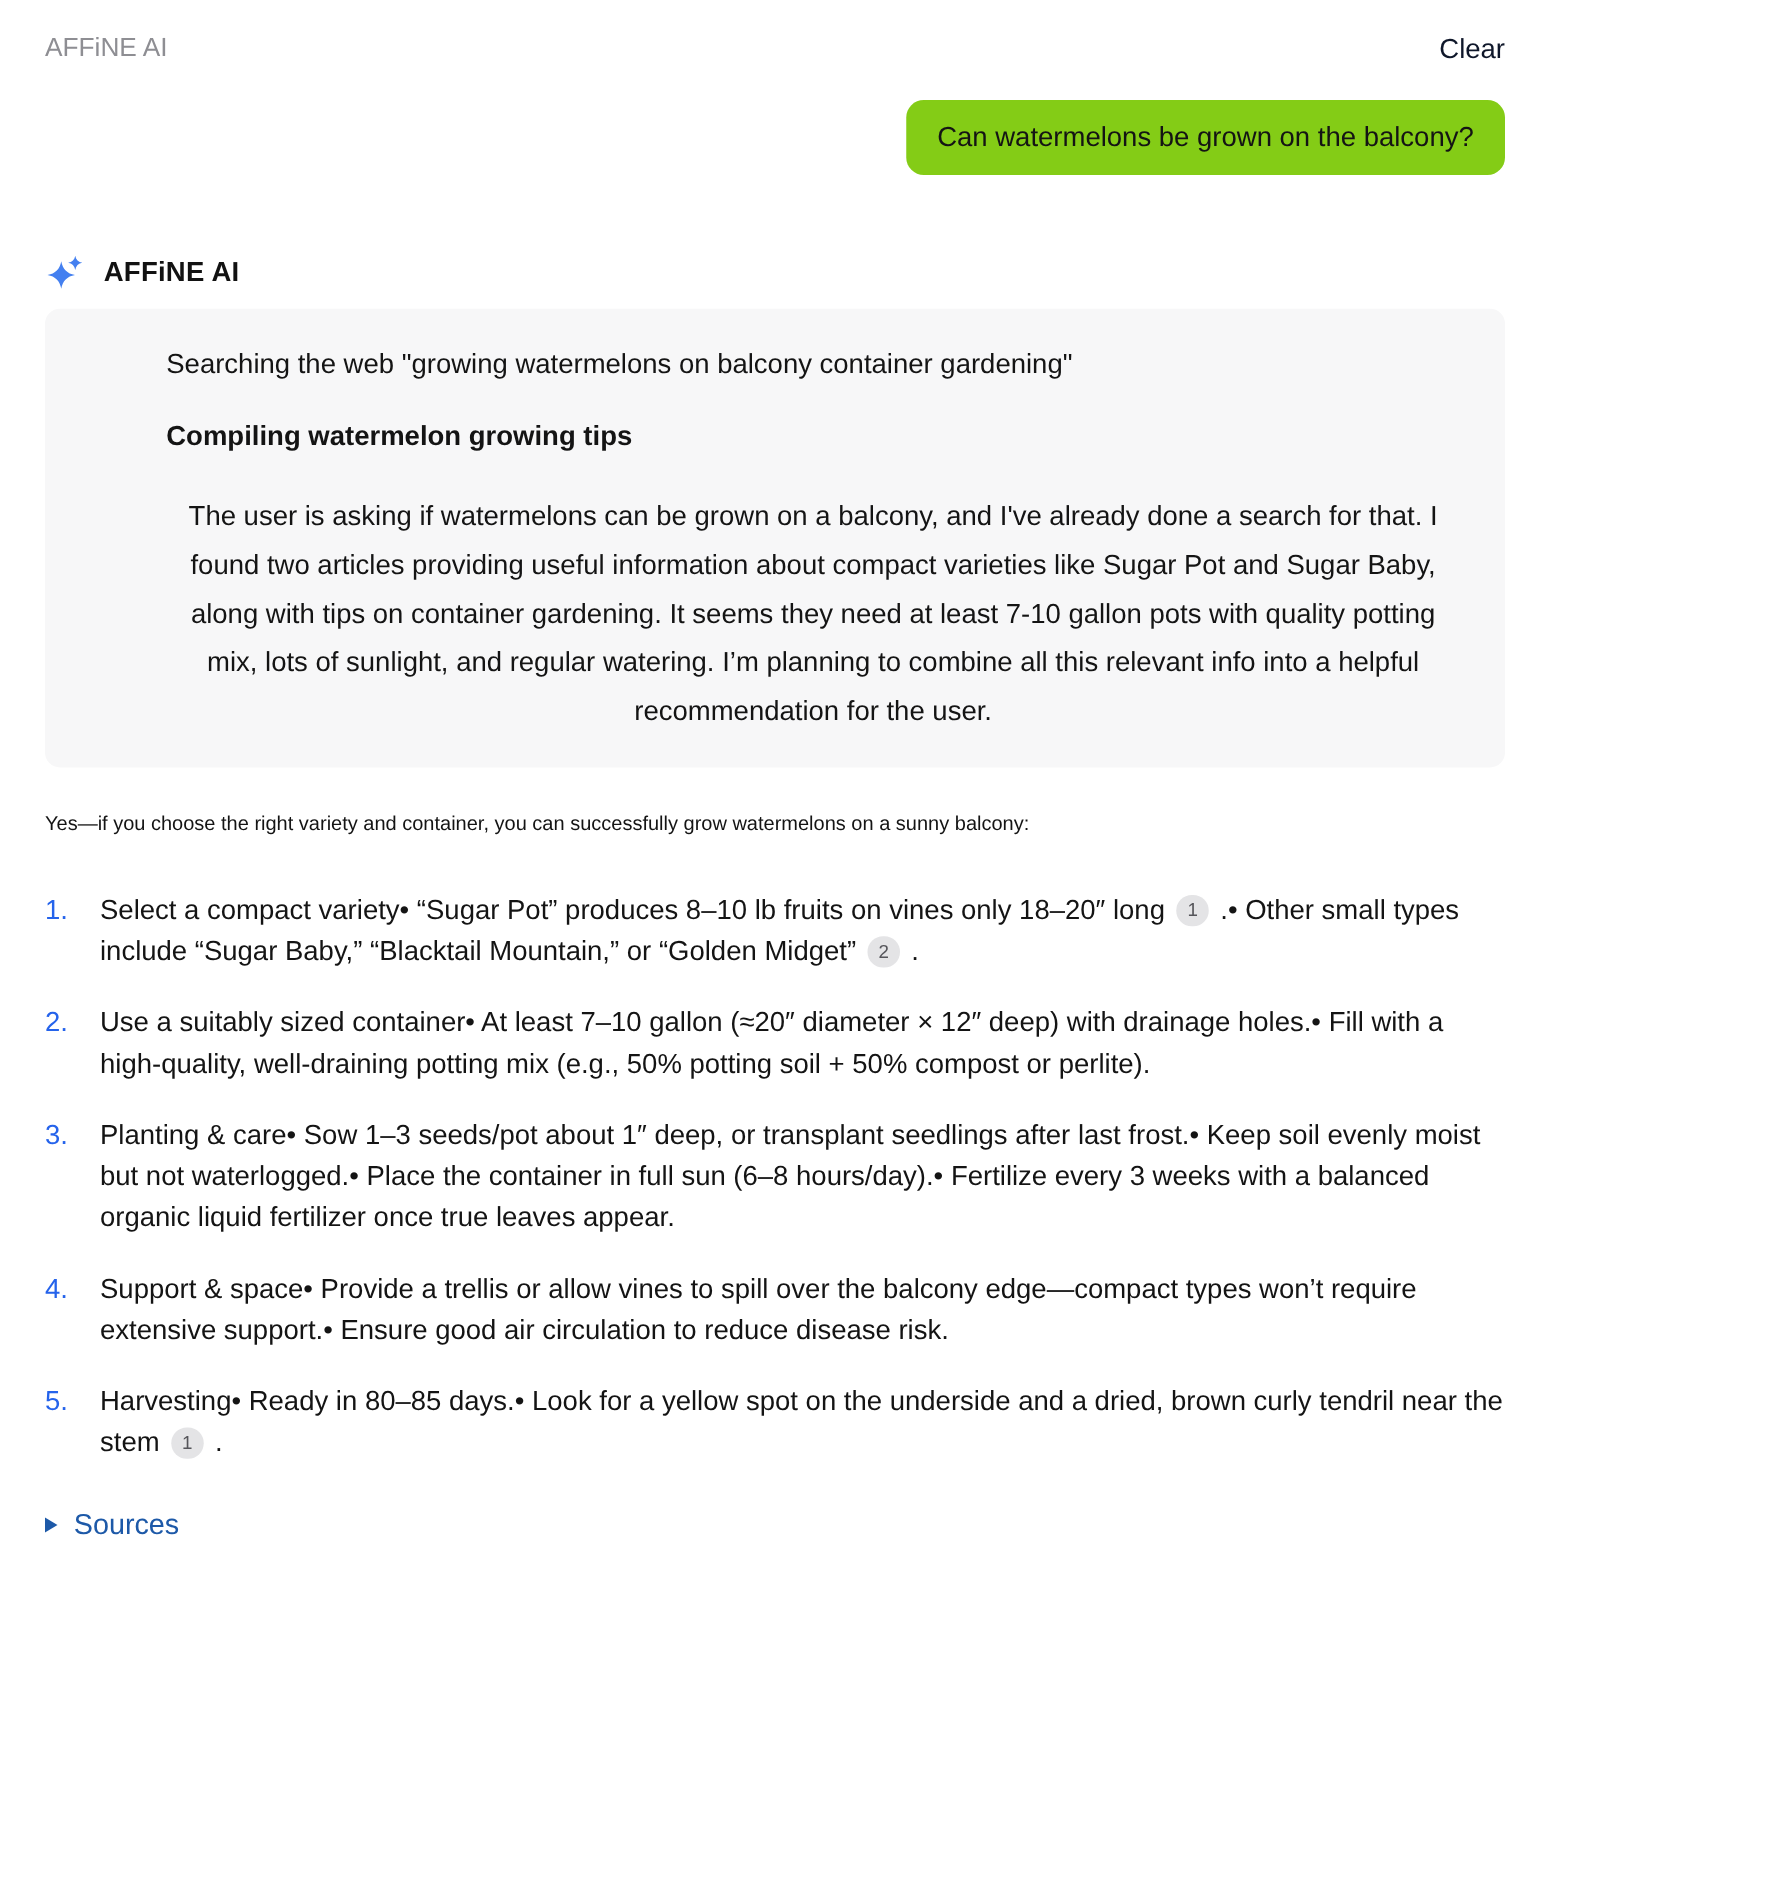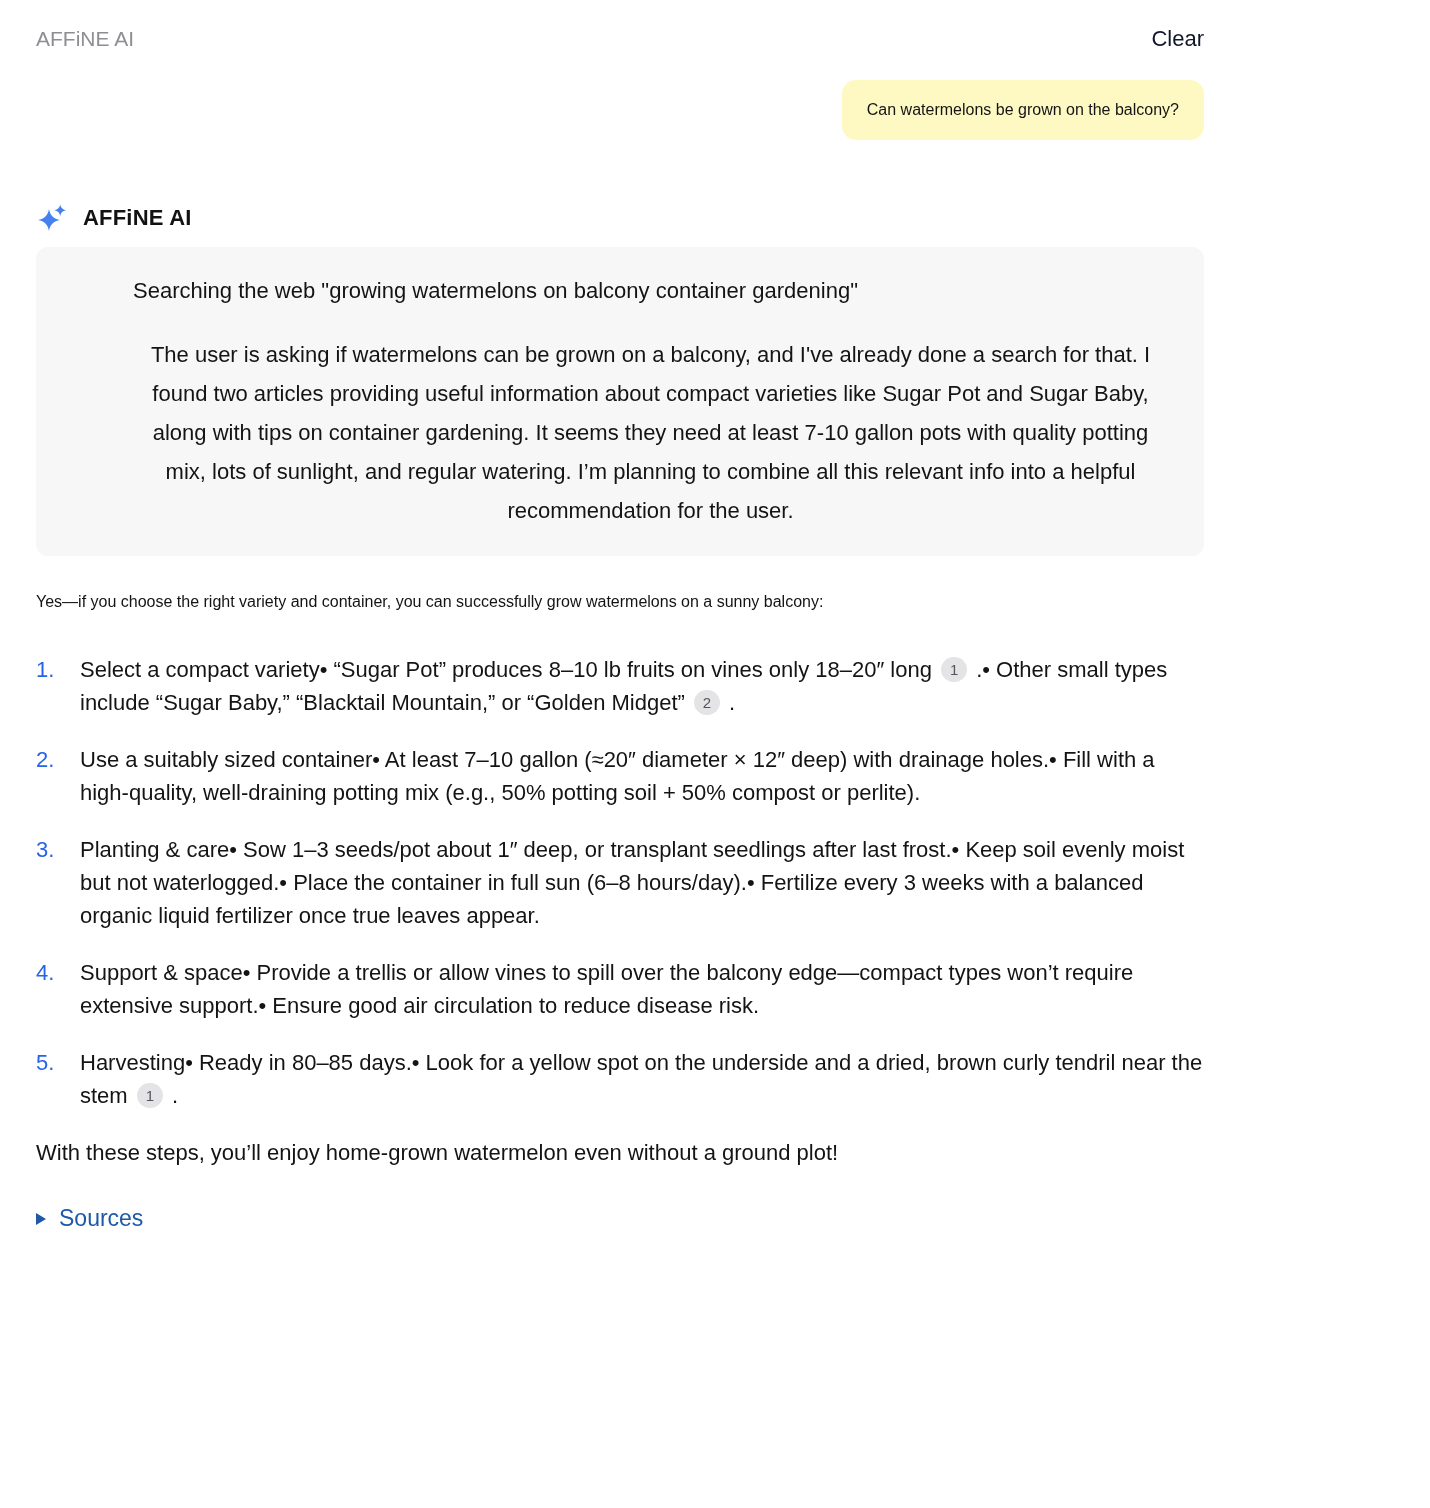--- a/index.html
+++ b/index.html
@@ -13,22 +13,22 @@
   .page { width:1246px; height:1508px; padding:0 42px 0 36px; }
 
   
   .topbar { display:flex; justify-content:space-between; align-items:flex-start; padding-top:26px; }
   .app-title { color:#8e8e93; font-size:21px; line-height:26px; }
   .clear-btn { color:#0f172a; font-size:22px; line-height:26px; cursor:pointer; }
 
   
   .user-row { display:flex; justify-content:flex-end; margin-top:28px; }
   .user-bubble {
-    background:#fef9c3; border-radius:14px;
-    padding:17px 25px; font-size:16px; line-height:26px; color:#141414;
+    background:#84cc16; border-radius:14px;
+    padding:17px 25px; font-size:22px; line-height:26px; color:#141414;
   }
 
   
   .ai-row { display:flex; align-items:center; gap:15px; margin-top:62px; }
   .ai-icon { display:inline-flex; width:32px; height:32px; }
   .ai-name { font-size:22px; font-weight:600; color:#121212; letter-spacing:.2px; }
 
   
   .reason-box {
     background:#f7f7f8; border-radius:12px;
@@ -83,20 +83,21 @@
       <svg width="32" height="32" viewBox="0 0 32 32">
         <path d="M13 7 C14.1 13.3 17.7 16.9 24 18 C17.7 19.1 14.1 22.7 13 29 C11.9 22.7 8.3 19.1 2 18 C8.3 16.9 11.9 13.3 13 7 Z" fill="#4480f0"></path>
         <path d="M24.2 2.5 C24.75 5.75 26.65 7.65 29.9 8.2 C26.65 8.75 24.75 10.65 24.2 13.9 C23.65 10.65 21.75 8.75 18.5 8.2 C21.75 7.65 23.65 5.75 24.2 2.5 Z" fill="#4480f0"></path>
       </svg>
     </span>
     <span class="ai-name">AFFiNE AI</span>
   </div>
 
   <div class="reason-box">
     <div class="reason-line">Searching the web "growing watermelons on balcony container gardening"</div>
+    <div class="reason-heading">Compiling watermelon growing tips</div>
     <div class="reason-para">The user is asking if watermelons can be grown on a balcony, and I've already done a search for that. I found two articles providing useful information about compact varieties like Sugar Pot and Sugar Baby, along with tips on container gardening. It seems they need at least 7-10 gallon pots with quality potting mix, lots of sunlight, and regular watering. I’m planning to combine all this relevant info into a helpful recommendation for the user.</div>
   </div>
 
   <div class="intro">Yes—if you choose the right variety and container, you can successfully grow watermelons on a sunny balcony:</div>
 
   <div class="answer-list">
       <div class="list-item">
         <span class="list-num">1.</span>
         <div class="list-content">Select a compact variety• “Sugar Pot” produces 8–10 lb fruits on vines only 18–20″ long <span class="cite">1</span> .• Other small types include “Sugar Baby,” “Blacktail Mountain,” or “Golden Midget” <span class="cite">2</span> .</div>
       </div>
@@ -111,20 +112,19 @@
       <div class="list-item">
         <span class="list-num">4.</span>
         <div class="list-content">Support &amp; space• Provide a trellis or allow vines to spill over the balcony edge—compact types won’t require extensive support.• Ensure good air circulation to reduce disease risk.</div>
       </div>
       <div class="list-item">
         <span class="list-num">5.</span>
         <div class="list-content">Harvesting• Ready in 80–85 days.• Look for a yellow spot on the underside and a dried, brown curly tendril near the stem <span class="cite">1</span> .</div>
       </div>
     </div>
 
-  <div class="outro">With these steps, you’ll enjoy home-grown watermelon even without a ground plot!</div>
 
   <div class="sources-row">
     <span class="sources-arrow"></span>
     <span class="sources-label">Sources</span>
   </div>
 
 </div>
 
 </body></html>

